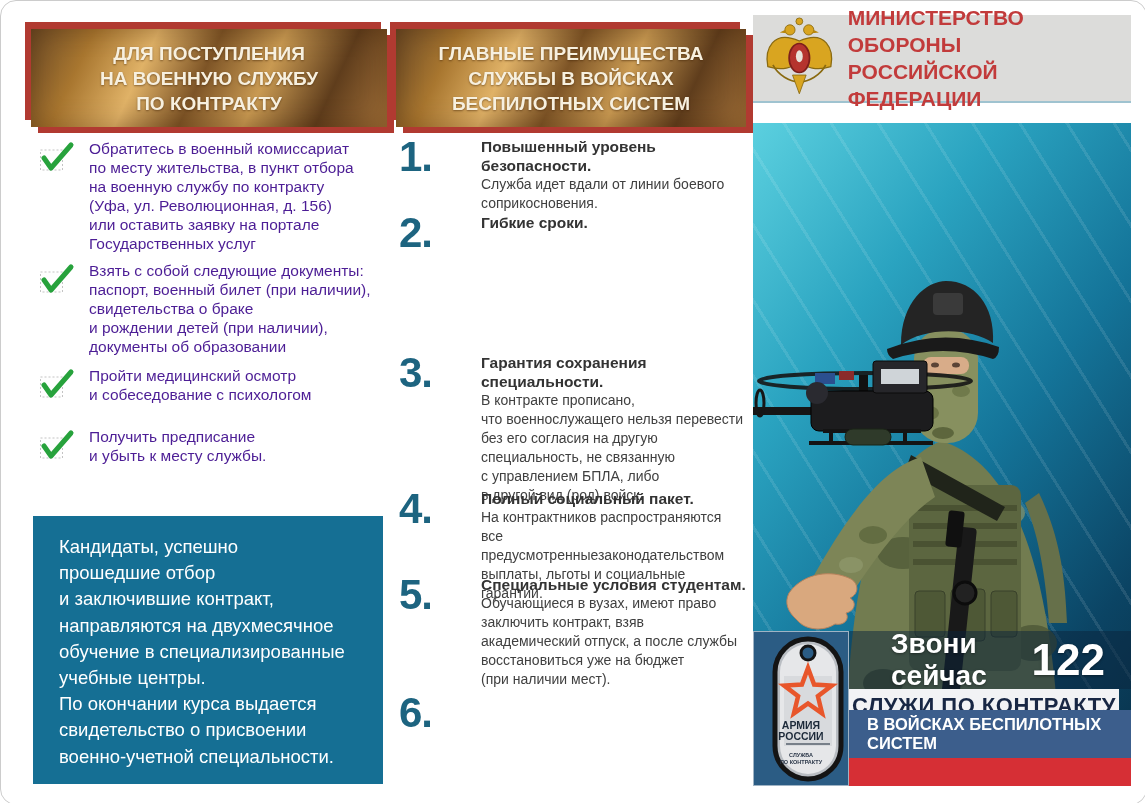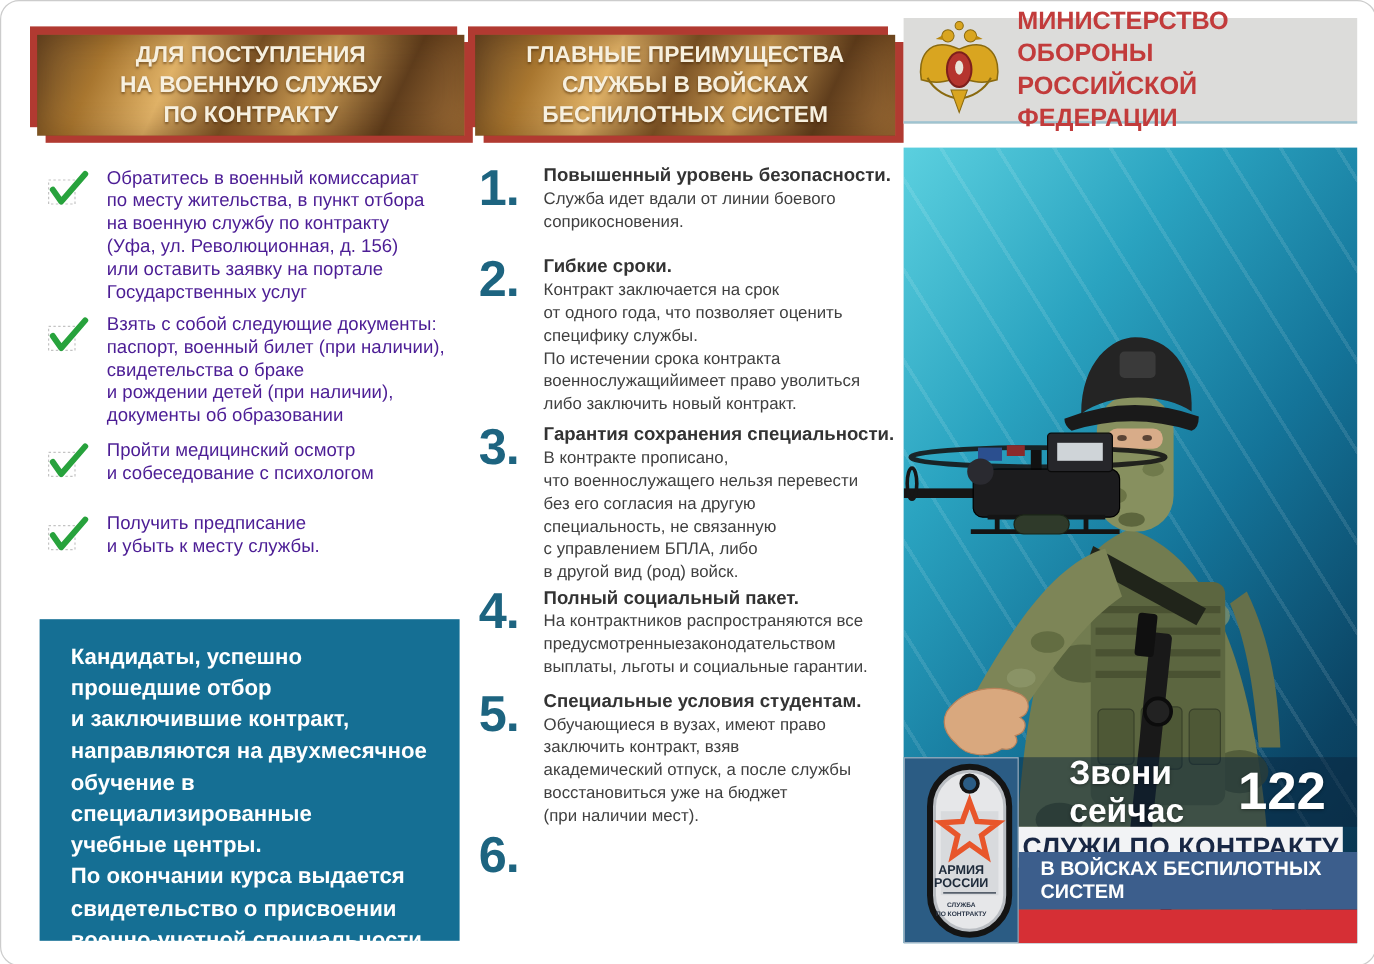--- a/index.html
+++ b/index.html
@@ -1,43 +1,43 @@
 <!DOCTYPE html>
 <html><head>
 <meta charset="utf-8">
 <style>
   html,body{margin:0;padding:0;background:#fff;}
   .sheet{position:relative;width:1145px;height:803px;background:#fff;border:1px solid #ccc;
     border-radius:16px;overflow:hidden;font-family:"Liberation Sans",sans-serif;}
   .pre{white-space:pre-line;}
 
   
-  .banner-wrap{position:absolute;width:356px;height:84px;}
+  .banner-wrap{position:absolute;width:356px;height:98px;}
   .red-a,.red-b{position:absolute;width:100%;height:100%;background:#b13a31;}
   .red-a{left:-6px;top:-7px;}
   .red-b{left:7px;top:6px;}
   .banner-face{position:absolute;inset:0;display:flex;align-items:center;justify-content:center;
     text-align:center;color:#f7f0df;font-weight:bold;font-size:19px;line-height:25px;
     background:linear-gradient(115deg,#6b4a26 0%,#a8762f 16%,#e0b267 32%,#7d5426 48%,#c99a52 64%,#5f3d1c 82%,#a5733a 100%);
     box-shadow:inset 0 0 26px rgba(60,30,0,.35);text-shadow:0 1px 2px rgba(60,30,0,.5);}
   #banner-left{left:30px;top:28px;}
   #banner-mid{left:395px;top:28px;width:350px;}
   #banner-mid .red-a,#banner-mid .red-b{width:350px;}
 
   
   .check-item{position:absolute;left:38px;display:flex;gap:14px;width:340px;}
   .check-ico{flex:0 0 36px;margin-top:2px;}
   .check-text{font-size:15.5px;line-height:19px;color:#4c1d95;}
   .infobox{position:absolute;left:32px;top:515px;width:350px;height:268px;background:#156f94;
-    color:#fff;font-weight:bold;font-size:18.5px;line-height:26.2px;padding:18px 26px;box-sizing:border-box;}
+    color:#fff;font-weight:normal;font-size:18.5px;line-height:26.2px;padding:18px 26px;box-sizing:border-box;}
 
   
   .benefit{position:absolute;left:398px;display:flex;width:348px;}
   .b-num{flex:0 0 54px;font-size:42px;font-weight:bold;color:#1d6480;line-height:40px;letter-spacing:-1px;}
-  .b-text{flex:1;width:293px;}
+  .b-text{flex:1;width:293px;margin-left:28px;}
   .b-title{font-size:15.5px;line-height:19px;font-weight:bold;color:#333;}
   .b-body{font-size:14px;line-height:19px;color:#404040;}
   .money{font-size:21px;font-weight:bold;color:#333;white-space:pre;margin-top:3px;}
   .money .red{color:#c0303c;}
 
   
   .r-header{position:absolute;left:752px;top:14px;width:378px;height:88px;background:#dcdcda;
     display:flex;align-items:center;padding-left:8px;box-sizing:border-box;border-bottom:2px solid #9fc3d0;}
   .ministry{font-size:21px;font-weight:bold;color:#c23b3b;line-height:27px;margin-left:10px;}
   .photo{position:absolute;left:752px;top:122px;width:378px;height:663px;overflow:hidden;
@@ -136,26 +136,20 @@
     <div class="b-text">
         <div class="b-title">Повышенный уровень безопасности.</div>
       <div class="b-body pre">Служба идет вдали от линии боевого
 соприкосновения.</div>
       </div>
   </div>
   <div class="benefit" style="top:212px">
     <div class="b-num">2.</div>
     <div class="b-text">
         <div class="b-title">Гибкие сроки.</div>
-      <div class="b-body pre">Контракт заключается на срок
-от одного года, что позволяет оценить
-специфику службы.
-По истечении срока контракта
-военнослужащийимеет право уволиться
-либо заключить новый контракт.</div>
       </div>
   </div>
   <div class="benefit" style="top:352px">
     <div class="b-num">3.</div>
     <div class="b-text">
         <div class="b-title">Гарантия сохранения специальности.</div>
       <div class="b-body pre">В контракте прописано,
 что военнослужащего нельзя перевести
 без его согласия на другую
 специальность, не связанную

